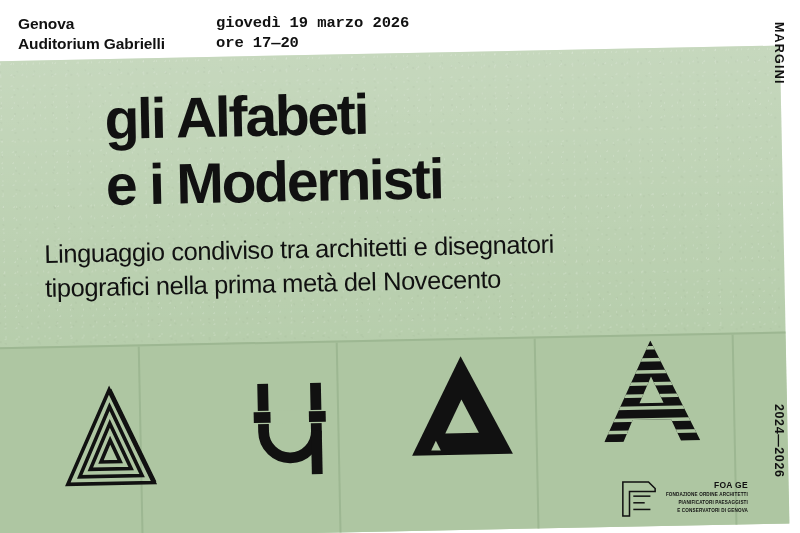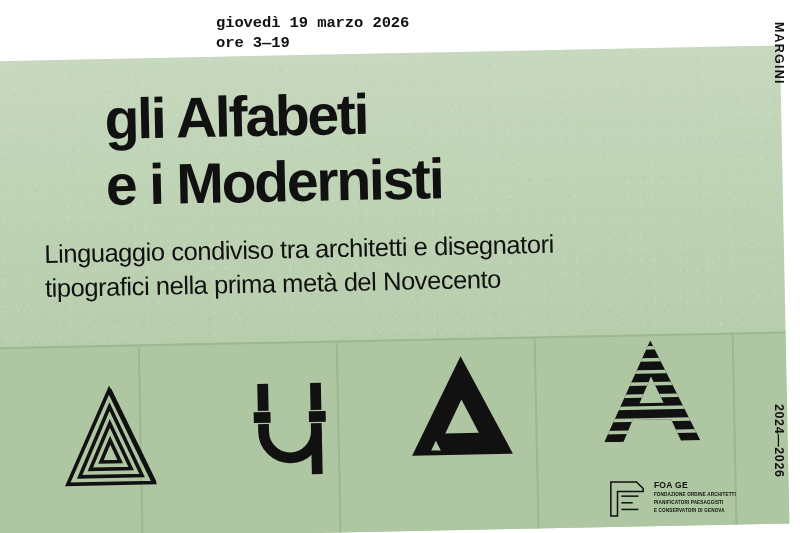--- a/index.html
+++ b/index.html
@@ -158,25 +158,26 @@
     height: 120px;
   }
   .g1 { left: 48px;  top: 46px; }
   .g2 { left: 228px; top: 36px; }
   .g3 { left: 400px; top: 22px; }
   .g4 { left: 590px; top: 10px; }
 
   
   .logo {
     position: absolute;
-    right: 64px;
+    right: 52px;
     bottom: 14px;
     display: flex;
     align-items: flex-start;
     gap: 8px;
+    text-align: right;
   }
   .logo-mark { width: 38px; height: 40px; flex: none; }
   .logo-text { padding-top: 2px; }
   .logo-title {
     font-size: 8.5px;
     font-weight: 700;
     letter-spacing: .3px;
     color: #111;
     line-height: 1.15;
   }
@@ -198,24 +199,28 @@
     <div class="slab-shade-top"></div>
     <div class="grain"></div>
     <div class="tile-band">
       <div class="tile-sep" style="left:172px"></div>
       <div class="tile-sep" style="left:370px"></div>
       <div class="tile-sep" style="left:568px"></div>
       <div class="tile-sep" style="left:766px"></div>
     </div>
   </div>
 
+  <div class="hdr hdr-venue">
+    <div>Genova</div>
+    <div>Auditorium Gabrielli</div>
+  </div>
 
   <div class="hdr hdr-date">
     <div>giovedì 19 marzo 2026</div>
-    <div>ore 3—19</div>
+    <div>ore 17—20</div>
   </div>
 
   <div class="margini">MARGINI</div>
   <div class="years">2024—2026</div>
 
   <div class="title-wrap">
     <h1 class="title l1">gli Alfabeti</h1>
     <h1 class="title l2">e i  Modernisti</h1>
   </div>
 

